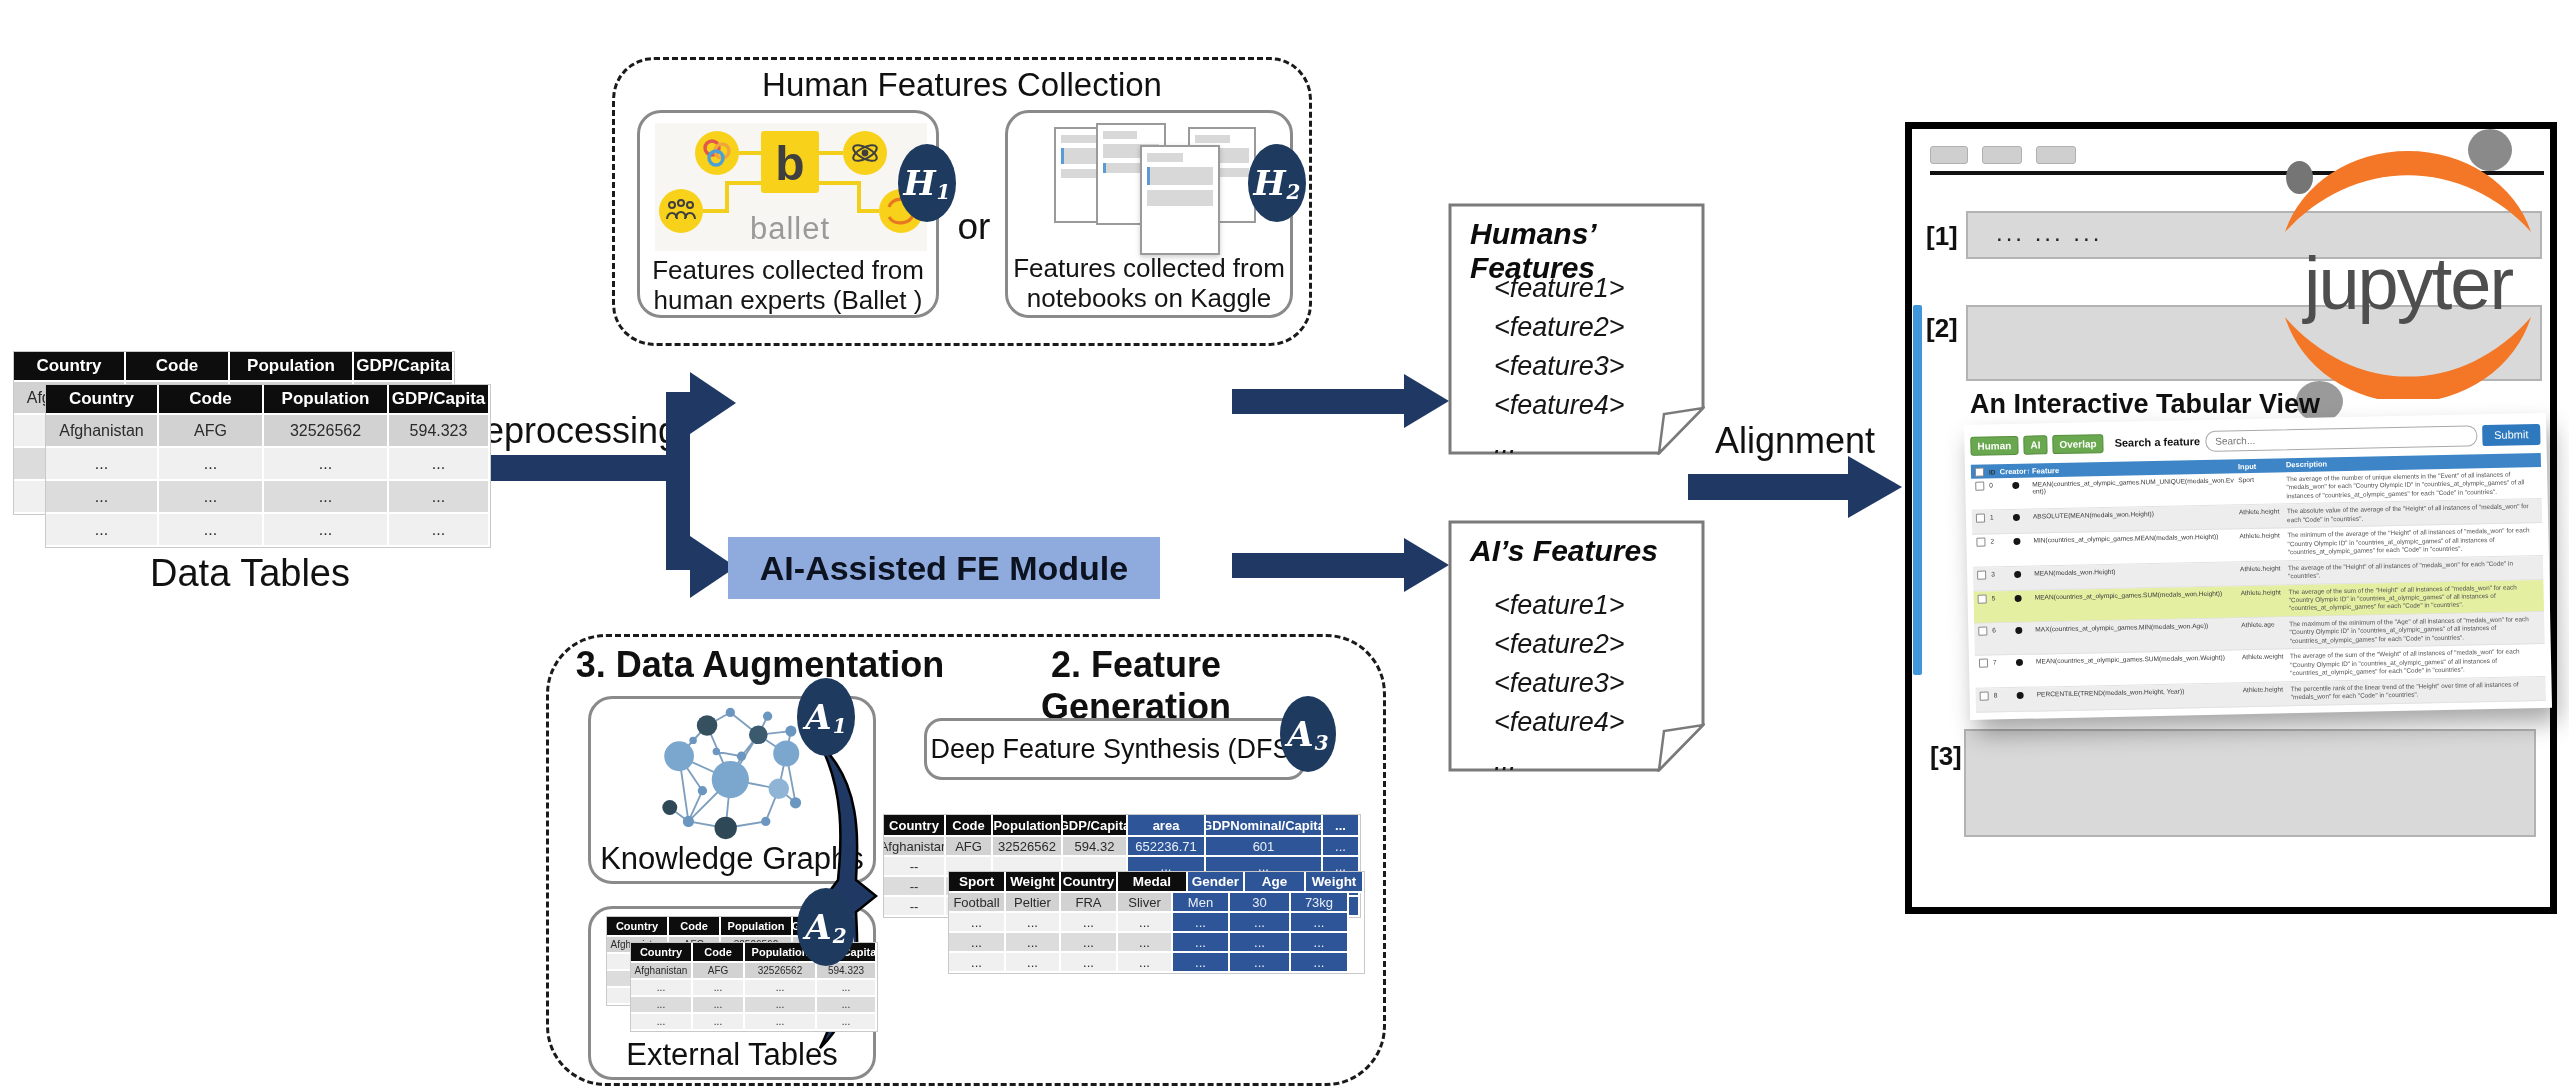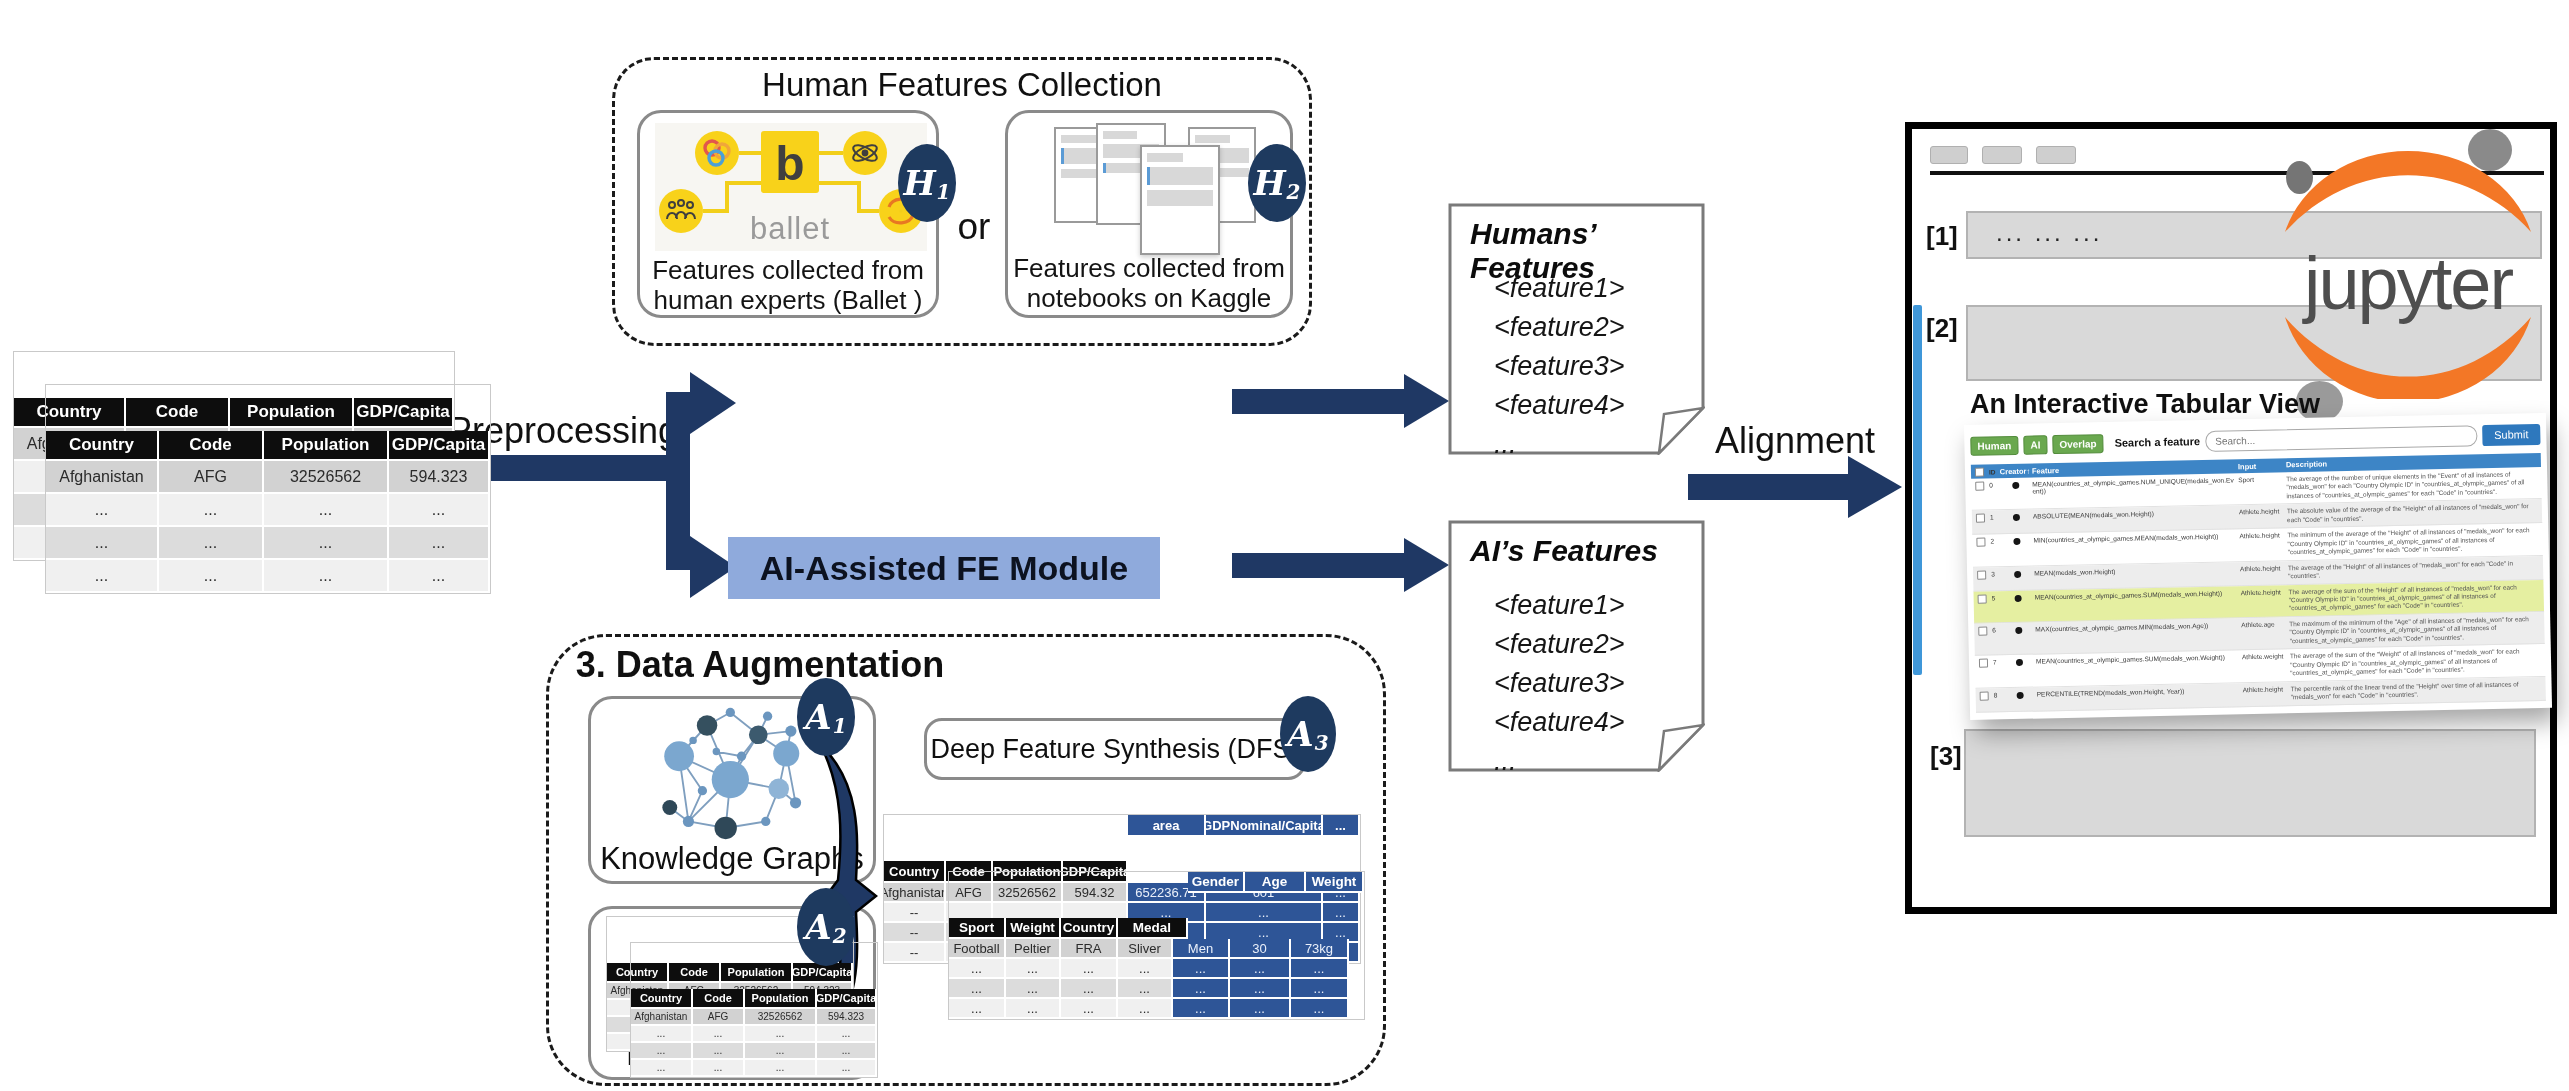--- a/index.html
+++ b/index.html
@@ -5,21 +5,21 @@
   html,body{margin:0;padding:0;background:#fff;}
   body{font-family:"Liberation Sans", sans-serif;color:#111;}
   #stage{position:relative;width:2569px;height:1091px;background:#fff;overflow:hidden;}
   .abs{position:absolute;box-sizing:border-box;}
   .ctr{display:flex;align-items:center;justify-content:center;}
 
   
   .trow{display:flex;}
   .tcell{box-sizing:border-box;display:flex;align-items:center;justify-content:center;
          border-right:2px solid #fff;border-bottom:2px solid #fff;overflow:hidden;white-space:nowrap;}
-  .hk{background:#0d0d0d;color:#fff;font-weight:bold;margin-top:46px;}
+  .hk{background:#0d0d0d;color:#fff;font-weight:bold;}
   .hb{background:#2e5597;color:#fff;font-weight:bold;}
   .cg{background:#d2d2d2;color:#2b2b2b;}
   .cl{background:#f0f0f0;color:#2b2b2b;}
   .cm{background:#dcdcdc;color:#2b2b2b;}
   .cb{background:#2e5597;color:#eaf0fa;}
   .tbl{position:absolute;box-shadow:0 0 0 1px #c9c9c9;}
   .tbl.lg .trow.h .tcell{height:30px;font-size:17px;}
   .tbl.lg .trow.d .tcell{height:33px;font-size:16px;}
   .tbl.xs .trow.h .tcell{height:20px;font-size:11px;}
   .tbl.xs .trow.d .tcell{height:17px;font-size:10px;}
@@ -280,20 +280,21 @@
         <div class="noteItem">...</div>
       </div>
   </div>
 
   <div class="abs" style="left:1690px;top:420px;width:210px;text-align:center;font-size:36px;">Alignment</div>
   <div class="abs navy" style="left:1688px;top:474px;width:160px;height:26px;"></div>
   <div class="abs tri-r" style="left:1848px;top:456px;border-top:31px solid transparent;border-bottom:31px solid transparent;border-left:54px solid #1f3864;"></div>
 
   <div class="abs dash" style="left:546px;top:634px;width:840px;height:452px;border-radius:60px;"></div>
   <div class="abs grouptitle" style="left:572px;top:644px;width:376px;font-weight:600;font-size:36px;">3. Data Augmentation</div>
+  <div class="abs grouptitle" style="left:952px;top:644px;width:368px;font-weight:600;font-size:36px;">2. Feature Generation</div>
 
   <div class="abs card" style="left:588px;top:696px;width:288px;height:188px;">
     <svg class="abs" style="left:44px;top:6px;" width="200" height="136" viewBox="0 0 210 146">
       <g stroke="#7f9fbf" stroke-width="2" fill="none">
         <path d="M100,80 L45,55 M100,80 L75,22 M100,80 L130,32 M100,80 L152,90 M100,80 L95,132 M100,80 L55,125 M100,80 L112,55 M45,55 L75,22 M45,55 L60,38 M45,55 L55,125 M45,55 L70,92 M75,22 L100,8 M75,22 L60,38 M100,8 L130,32 M130,32 L140,12 M130,32 L165,28 M130,32 L160,52 M160,52 L165,28 M160,52 L152,90 M160,52 L170,105 M152,90 L170,105 M152,90 L138,125 M95,132 L138,125 M95,132 L55,125 M55,125 L35,110 M70,92 L55,125 M112,55 L130,32 M112,55 L85,50"></path>
       </g>
       <circle cx="100" cy="80" r="20" fill="#7ba7cf"></circle>
       <circle cx="45" cy="55" r="16" fill="#7ba7cf"></circle>
       <circle cx="160" cy="52" r="14" fill="#7ba7cf"></circle>
       <circle cx="152" cy="90" r="11" fill="#8fb4d6"></circle>

